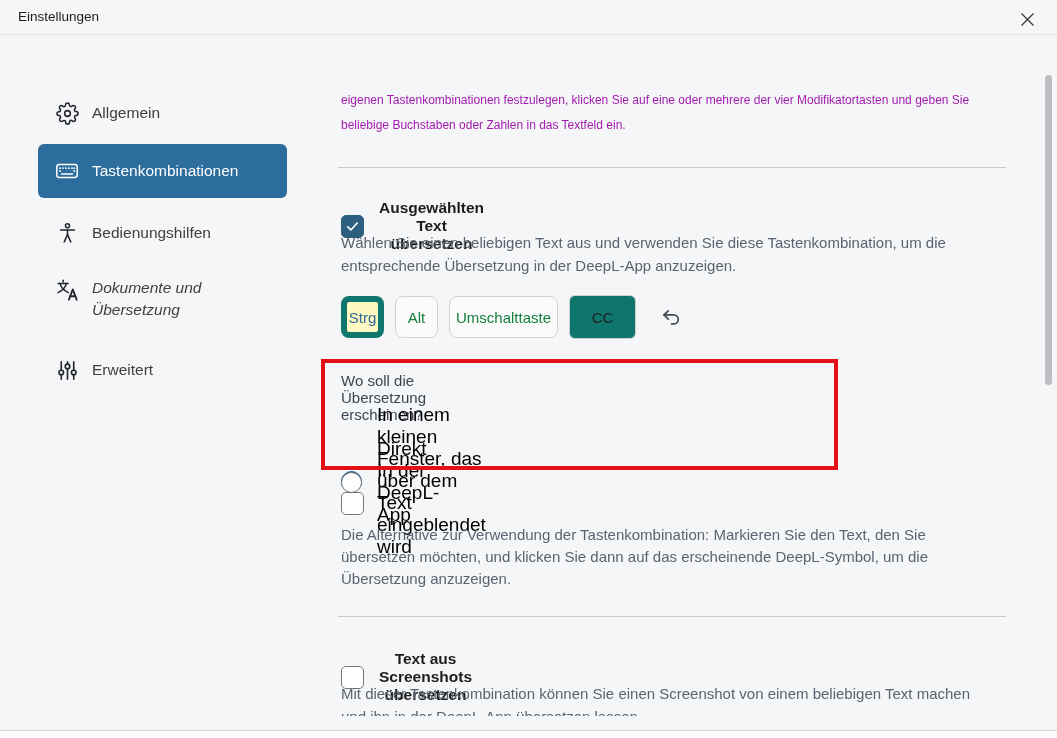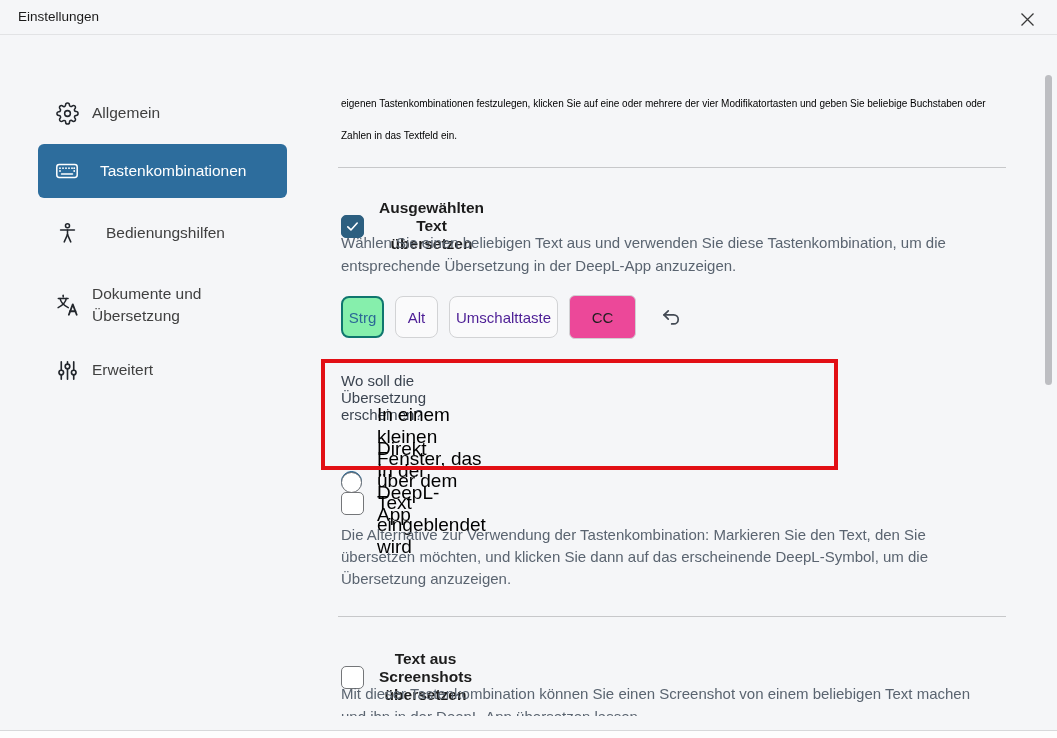--- a/index.html
+++ b/index.html
@@ -33,31 +33,31 @@
     color:#404040; font-size:15.5px;
     border-radius:6px; cursor:default;
   }
   .nav-item .nav-icon {
     width:24px; height:24px; margin-left:17px; margin-right:13px;
     flex:0 0 24px; display:flex; align-items:center; justify-content:center;
   }
   .nav-item .nav-label { line-height:22px; }
   .nav-item.selected { background:#2d6d9d; color:#ffffff; }
   .row-0 { top:91px;  height:44px; }
-  .row-1 { top:144px; height:54px;gap:8px; }
-  .row-2 { top:211px; height:44px;gap:14px; }
-  .row-3 { top:266px; height:66px; align-items:center; }
+  .row-1 { top:144px; height:54px; }
+  .row-2 { top:211px; height:44px; }
+  .row-3 { top:266px; height:66px; align-items:flex-start;font-style:italic; }
   .row-3 .nav-icon { margin-top:12px; }
   .row-3 .nav-label { margin-top:11px; }
   .row-4 { top:348px; height:44px; }
   
   .content { position:absolute; left:0; top:0; }
   .intro {
     position:absolute; left:341px; top:88px; width:672px;
-    font-size:10px; line-height:32px; color:#000000;
+    font-size:12px; line-height:25px; color:#a21caf;
   }
   .divider { position:absolute; left:338px; width:668px; height:1px; background:#c7c8ca; }
   .divider-1 { top:167px; }
   .divider-2 { top:616px; }
 
   .check-row { position:absolute; left:341px; display:flex; align-items:center;text-align:center; }
   .cb-1 { top:199px; } .cb-2 { top:492px; } .cb-3 { top:650px; }
   .checkbox {
     width:23px; height:23px; border-radius:5px; flex:0 0 23px;
     background:#ffffff; border:1px solid #747679; cursor:default;
@@ -77,30 +77,30 @@
   .desc-2 { top:524px; width:652px; line-height:22px; }
   .desc-3 { top:683px; width:652px; line-height:22.5px; height:33px; overflow:hidden; }
 
   .keys-row {
     position:absolute; left:341px; top:296px; height:42px;
     display:flex; align-items:center; gap:11px;
   }
   .keybtn {
     height:42px; border-radius:8px;
     background:#fafafb; border:1px solid #d2d3d5;
-    font-family:inherit; font-size:15px; color:#4c1d95;
+    font-family:inherit; font-size:15px; color:#15803d;
     display:flex; align-items:center; justify-content:center; cursor:default;
   }
   .keybtn.active {
-    background:#86efac; border:2px solid #0f766e; color:#2b6896;
+    background:#fef9c3; border:6px solid #0f766e; color:#2b6896;
   }
   .k-0 { width:43px; } .k-1 { width:43px; } .k-2 { width:109px; } .k-3 { width:117px; }
   .key-input {
     width:67px; height:44px; border-radius:6px;
-    background:#ec4899; border:1px solid #d0d1d3;
+    background:#0f766e; border:1px solid #d0d1d3;
     font-family:inherit; font-size:15px; color:#1f1f1f; text-align:center;
     outline:none;
   }
   .undo-wrap { margin-left:13px; display:flex; align-items:center; cursor:default; }
 
   .question {
     position:absolute; left:341px; top:372px;
     font-size:15px; color:#3c4551;
   }
   .radio-row { position:absolute; left:341px; display:flex; align-items:center; }

